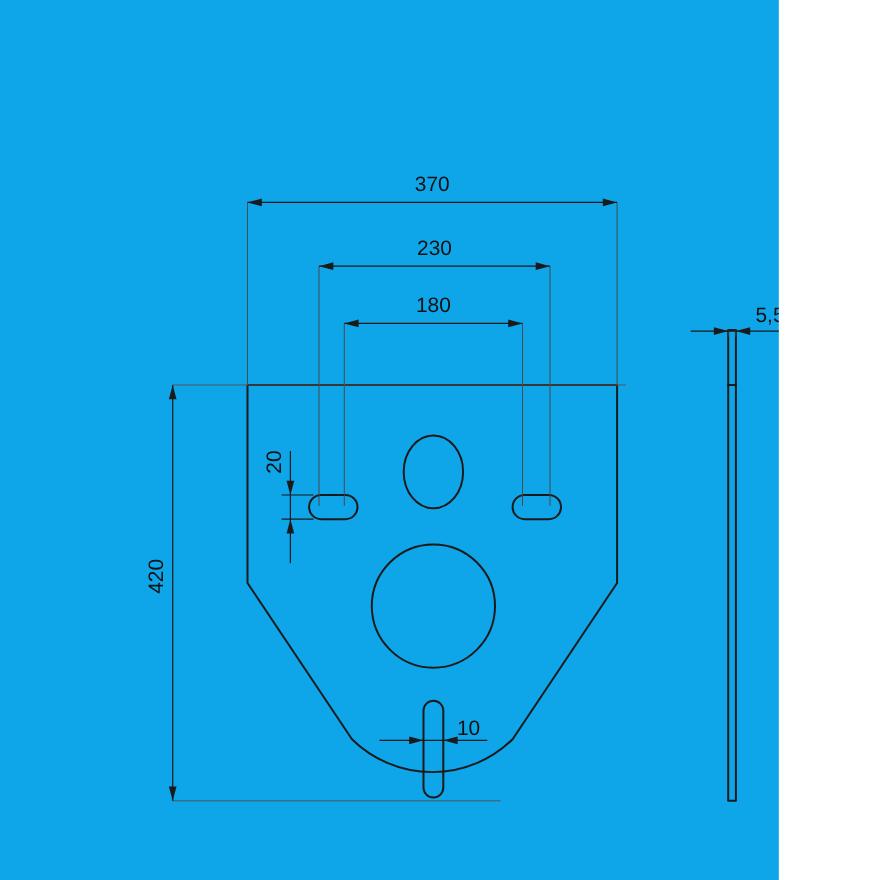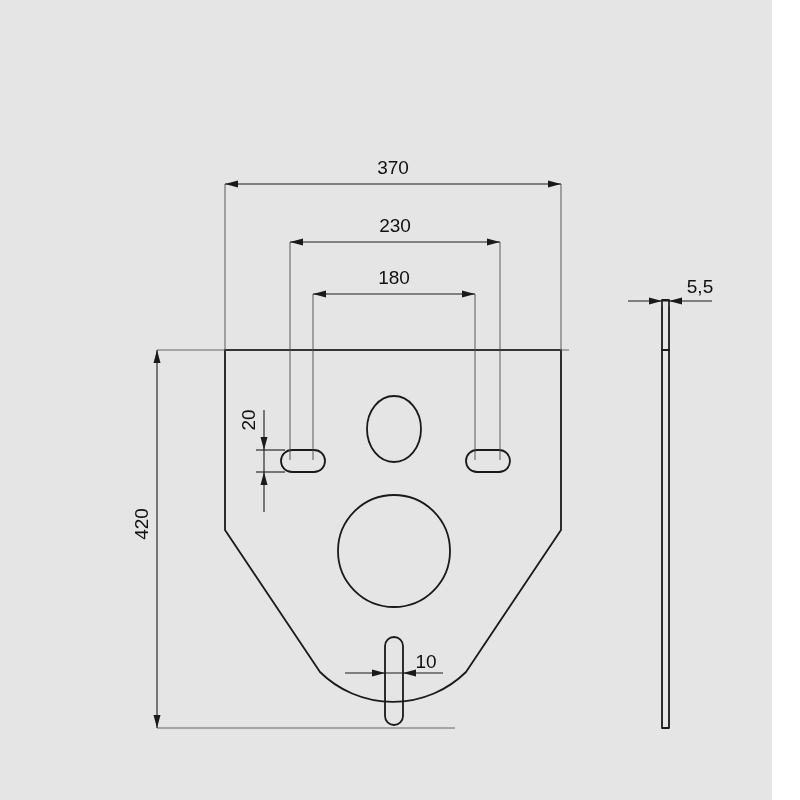--- a/index.html
+++ b/index.html
@@ -5,23 +5,23 @@
   html, body {
     margin: 0;
     padding: 0;
     background: #ffffff;
   }
   body {
     font-family: "Liberation Sans", sans-serif;
   }
   #drawing-root {
     position: relative;
-    width: 772px;
+    width: 708px;
     height: 800px;
-    background: #e5e5e5;
+    background: #0ea5e9;
     overflow: hidden;
   }
   svg#tech-drawing {
     display: block;
     width: 800px;
     height: 800px;
   }
   .outline {
     fill: none;
     stroke: #1a1a1a;

